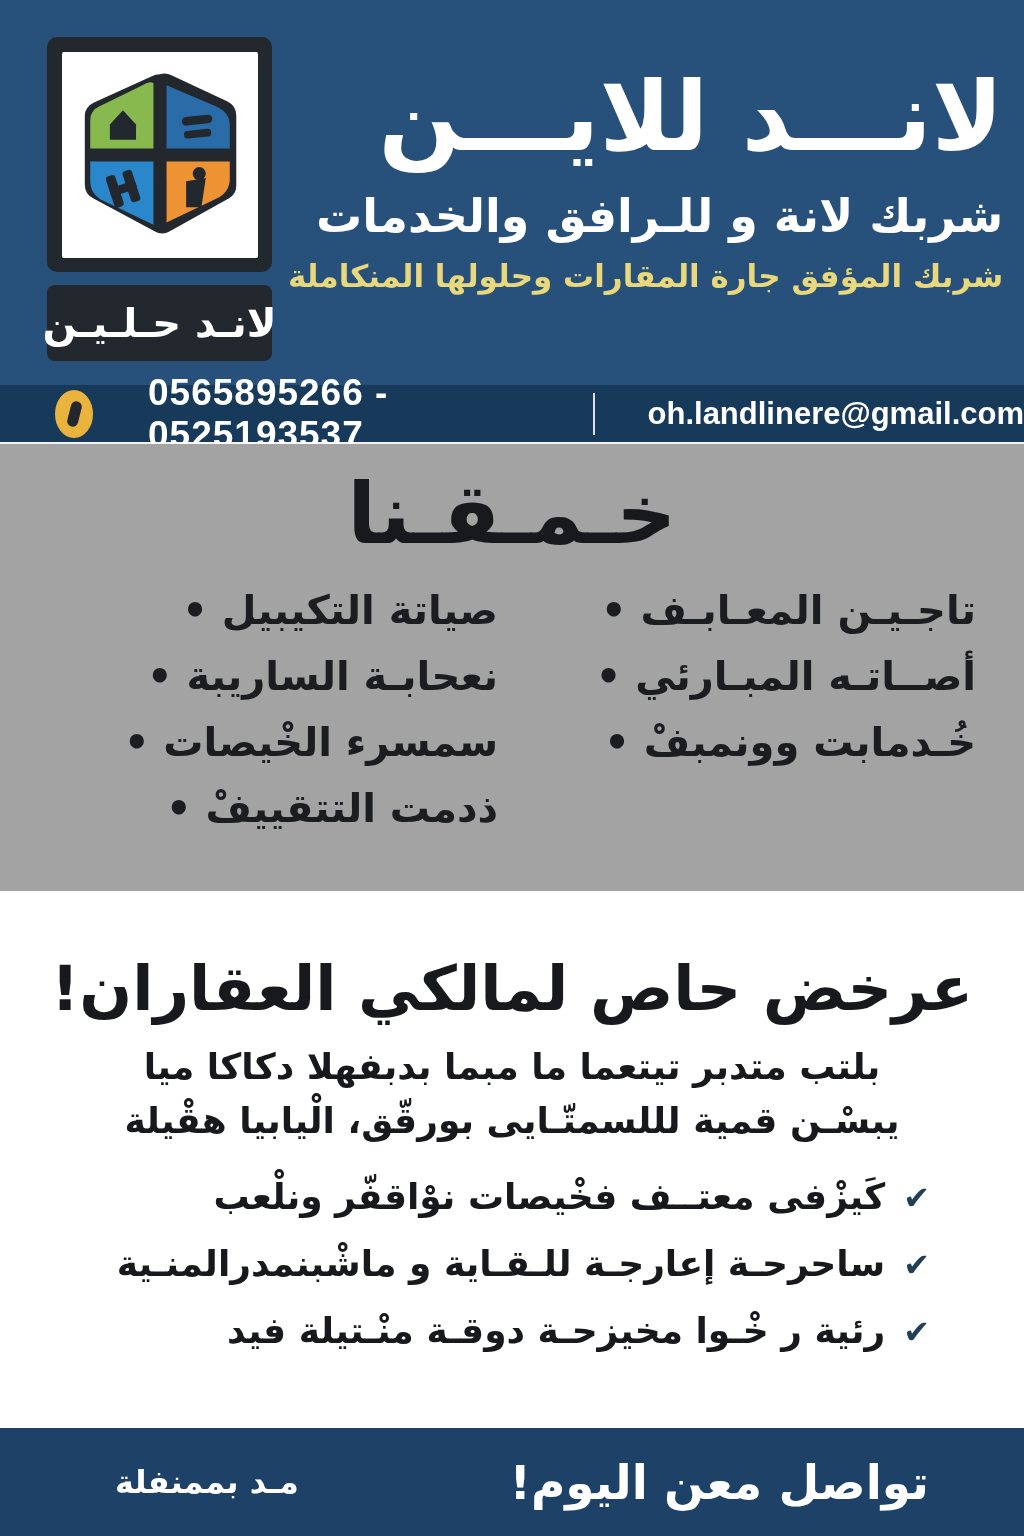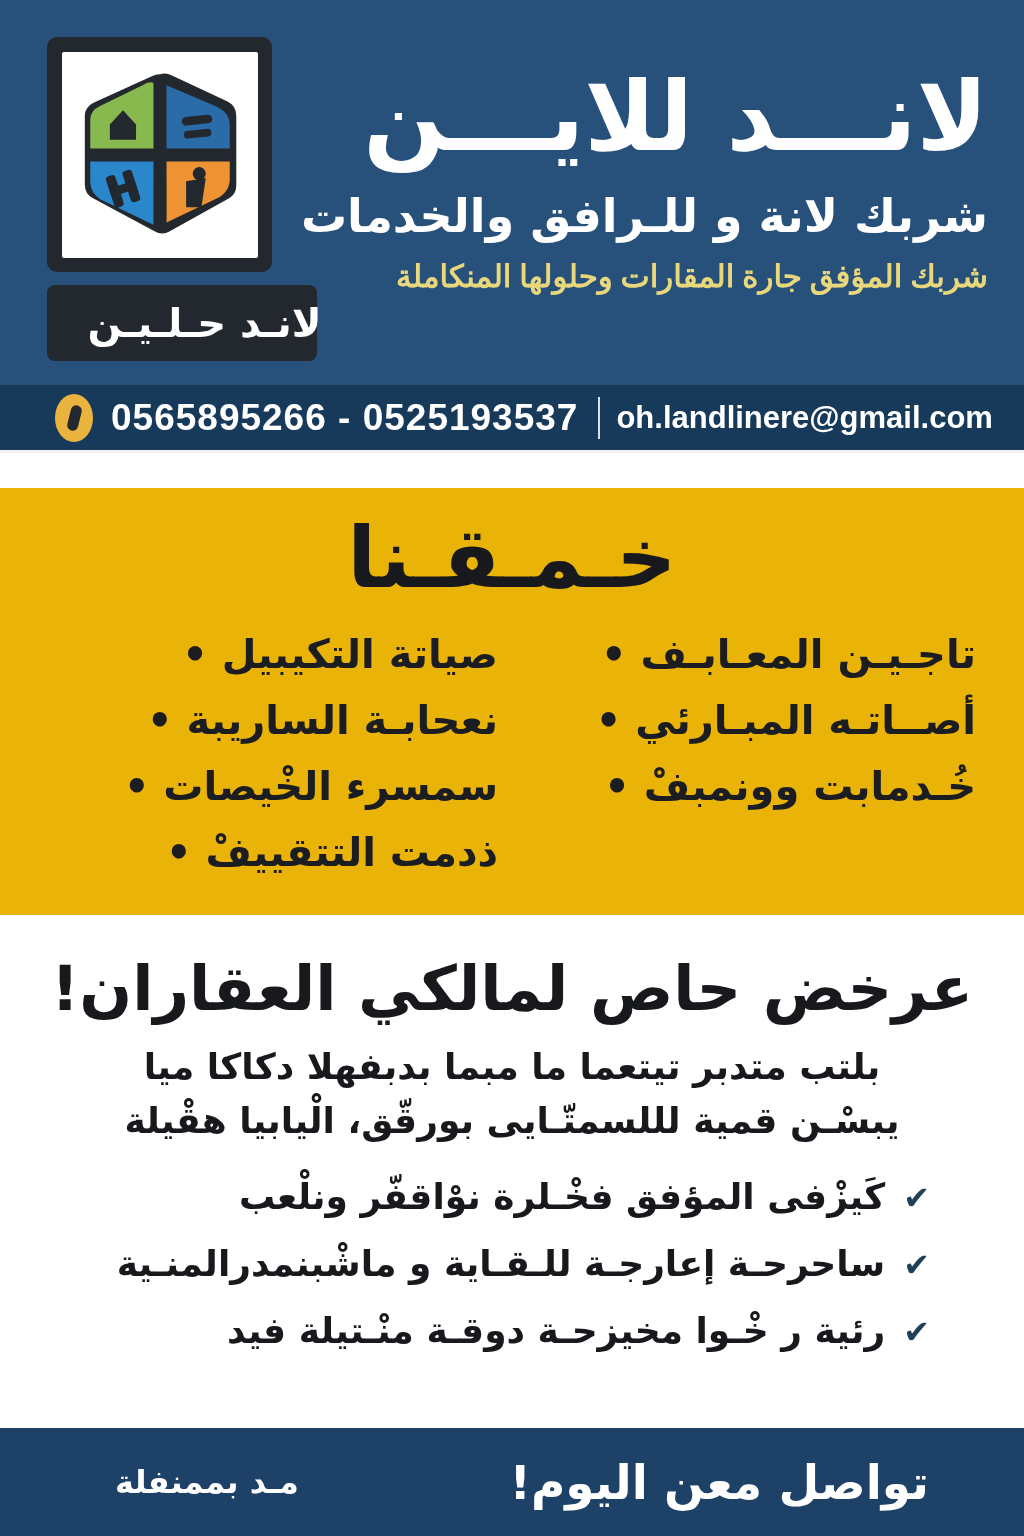--- a/index.html
+++ b/index.html
@@ -17,51 +17,51 @@
     background:#23272e;border-radius:10px;display:flex;align-items:center;justify-content:center;
   }
   .logo-inner{
     width:196px;height:206px;background:#ffffff;border-radius:2px;
     display:flex;align-items:center;justify-content:center;
   }
   .logo-caption{
     position:absolute;left:47px;top:285px;width:225px;height:76px;
     background:#23272e;border-radius:8px;color:#ffffff;
     display:flex;align-items:center;justify-content:center;
-    font-size:40px;font-weight:700;direction:rtl;white-space:nowrap;padding-left:45px;
+    font-size:40px;font-weight:700;direction:rtl;white-space:nowrap;
   }
   .title-block{
     flex:1 1 auto;direction:rtl;text-align:right;padding:48px 36px 0 10px;color:#ffffff;
   }
   .main-title{
     font-size:96px;font-weight:700;line-height:1.45;white-space:nowrap;margin:0;
   }
   .subtitle{
     font-size:46px;font-weight:700;line-height:1.2;margin-top:2px;white-space:nowrap;
   }
   .tagline{
-    font-size:31px;font-weight:700;color:#e9d77c;margin-top:14px;white-space:nowrap;font-family:Liberation Serif, serif;
+    font-size:31px;font-weight:700;color:#e9d77c;margin-top:14px;white-space:nowrap;
   }
 
   
   .contact-bar{
-    top:385px;height:68px;background:#17395a;border-bottom:3px solid #f3f2f0;
-    display:flex;align-items:center;direction:ltr;padding-left:55px;color:#ffffff;
+    top:385px;height:60px;background:#17395a;border-bottom:3px solid #f3f2f0;
+    display:flex;align-items:center;direction:ltr;padding-left:55px;color:#ffffff;gap:37px;
   }
   .phone-badge{
     width:38px;height:48px;border-radius:50%;background:#eab33e;
     display:flex;align-items:center;justify-content:center;flex:0 0 38px;
   }
   .phone-glyph{width:11px;height:26px;background:#23272e;border-radius:6px;transform:rotate(14deg);}
   .phone-numbers{font-family:"Liberation Sans",sans-serif;font-size:37px;font-weight:700;margin-left:18px;letter-spacing:1px;}
   .vdivider{width:2px;height:42px;background:rgba(255,255,255,.85);margin:0 16px 0 20px;}
   .email{font-family:"Liberation Sans",sans-serif;font-size:31px;font-weight:700;}
 
   
-  .services{top:488px;height:447px;background:#eab308;padding-top:22px;}
+  .services{top:444px;height:447px;background:#a3a3a3;padding-top:22px;}
   .services-heading{
     text-align:center;font-size:84px;font-weight:700;color:#17191c;direction:rtl;
     margin:0 0 14px 0;line-height:1.15;
   }
   .services-cols{display:flex;direction:rtl;padding:0 48px 0 20px;}
   .services-col{flex:1 1 0;text-align:right;}
   .service-item{
     font-size:40px;font-weight:700;color:#1b1d20;line-height:66px;white-space:nowrap;direction:rtl;
   }
 
@@ -154,21 +154,21 @@
 </div>
 
 <div class="section offer">
   <div class="offer-heading">عرخض حاص لمالكي العقاران!</div>
   <div class="offer-body">
     <div>بلتب متدبر تيتعما ما مبما بدبفهلا دكاكا ميا</div>
     <div>يبسْـن قمية لللسمتّـايى بورقّق، الْيابيا هقْيلة</div>
   </div>
   <div class="checklist">
     <div class="check-item">
-      <span class="check-icon">✔</span><span>كَيزْفى المؤفق فخْـلرة نوْاقفّر ونلْعب</span>
+      <span class="check-icon">✔</span><span>كَيزْفى معتــف فخْيصات نوْاقفّر ونلْعب</span>
     </div>
     <div class="check-item">
       <span class="check-icon">✔</span><span>ساحرحـة إعارجـة للـقـاية و ماشْبنمدرالمنـية</span>
     </div>
     <div class="check-item">
       <span class="check-icon">✔</span><span>رئية ر خْـوا مخيزحـة دوقـة منْـتيلة فيد</span>
     </div>
   </div>
 </div>
 

